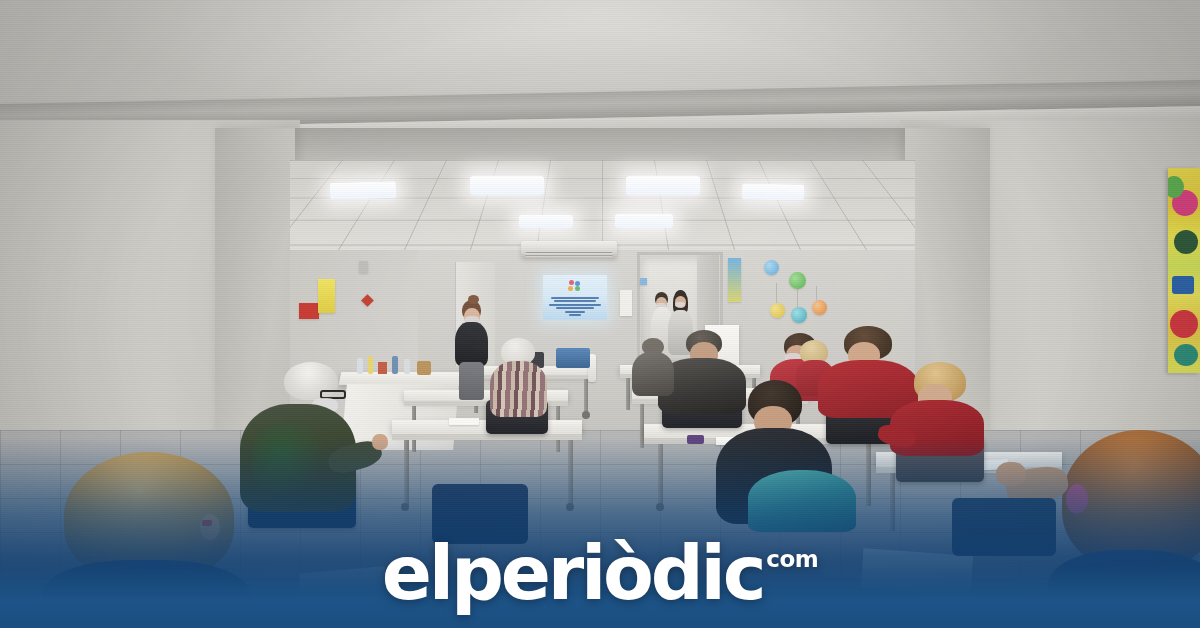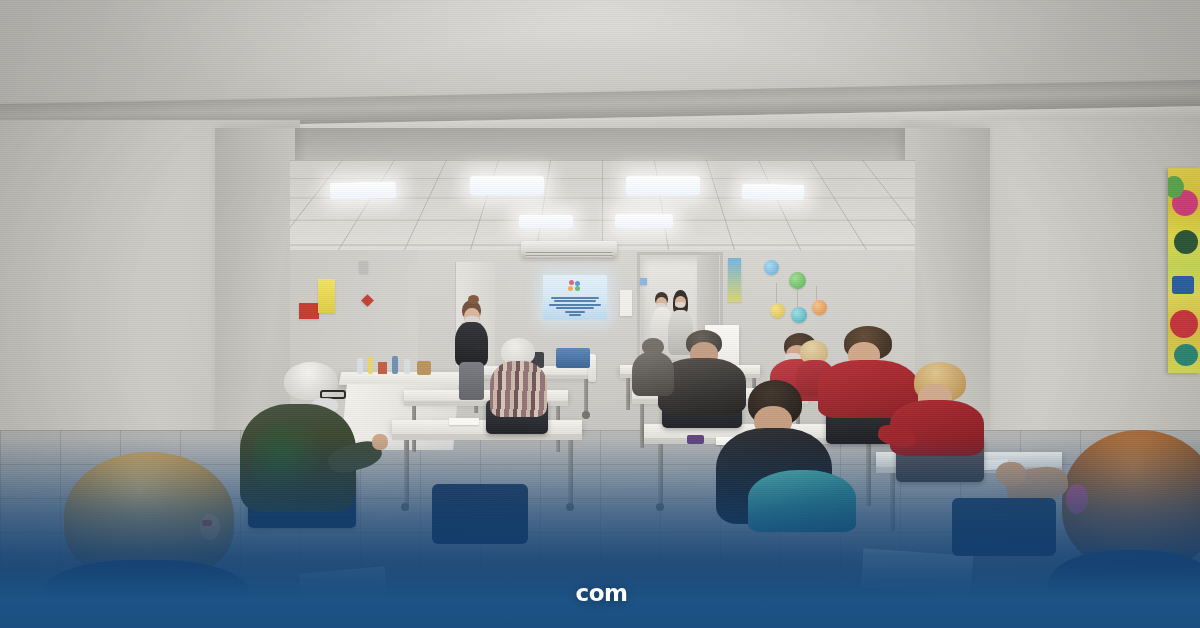--- a/index.html
+++ b/index.html
@@ -504,16 +504,17 @@
 
   </div>
 
   <div class="grade"></div>
   <div class="noise"></div>
 
   <div class="blue-overlay"></div>
   <div class="blue-overlay-deep"></div>
 
   <div class="logo">
+    <span class="logo-word">elperiòdic</span>
     <span class="logo-tld">com</span>
   </div>
 
 </div>
 
 </body></html>

